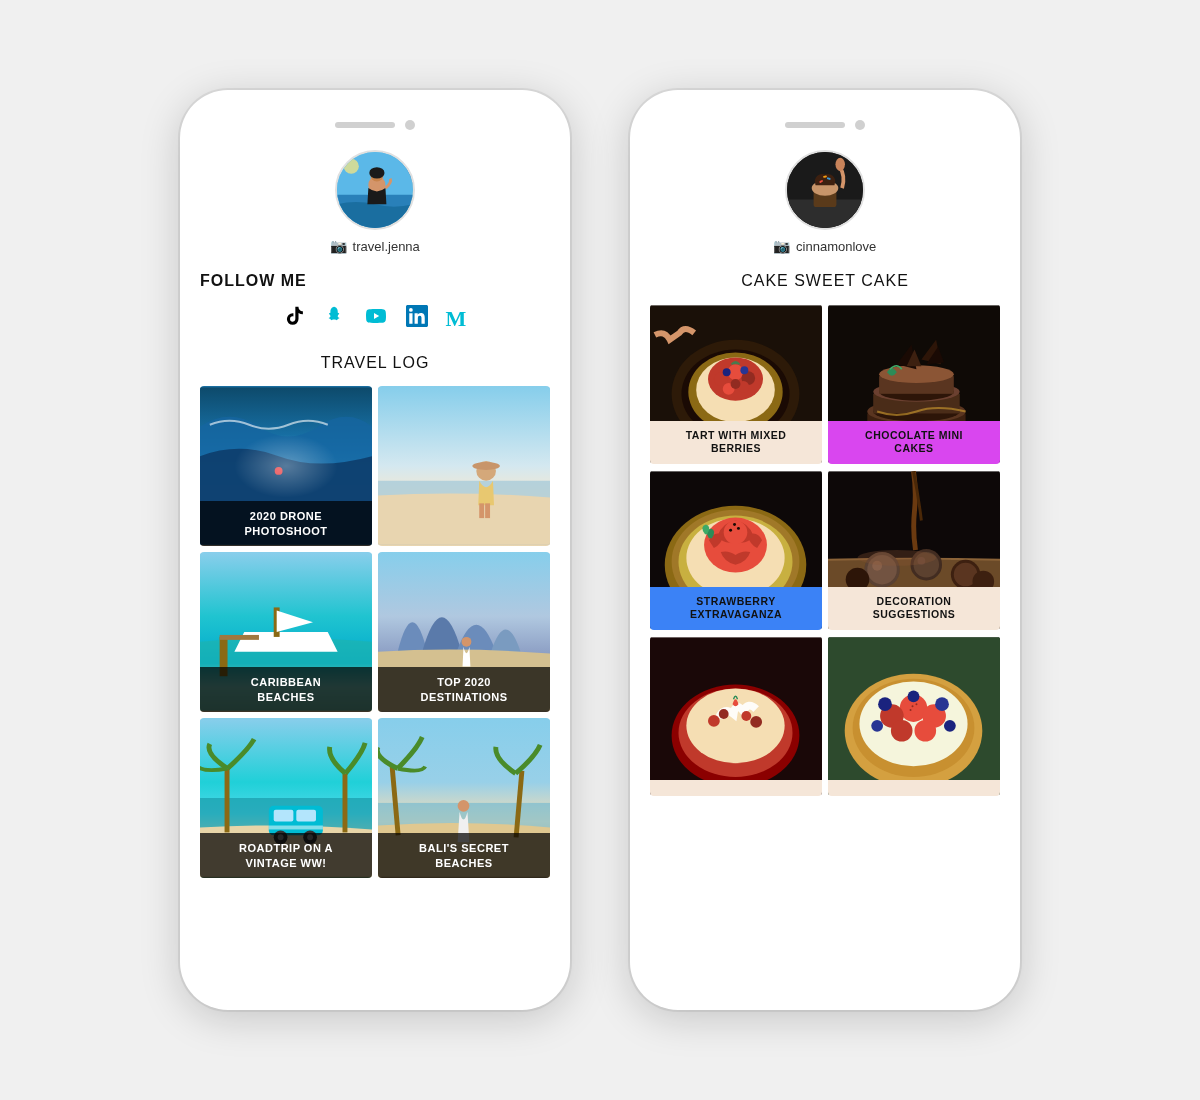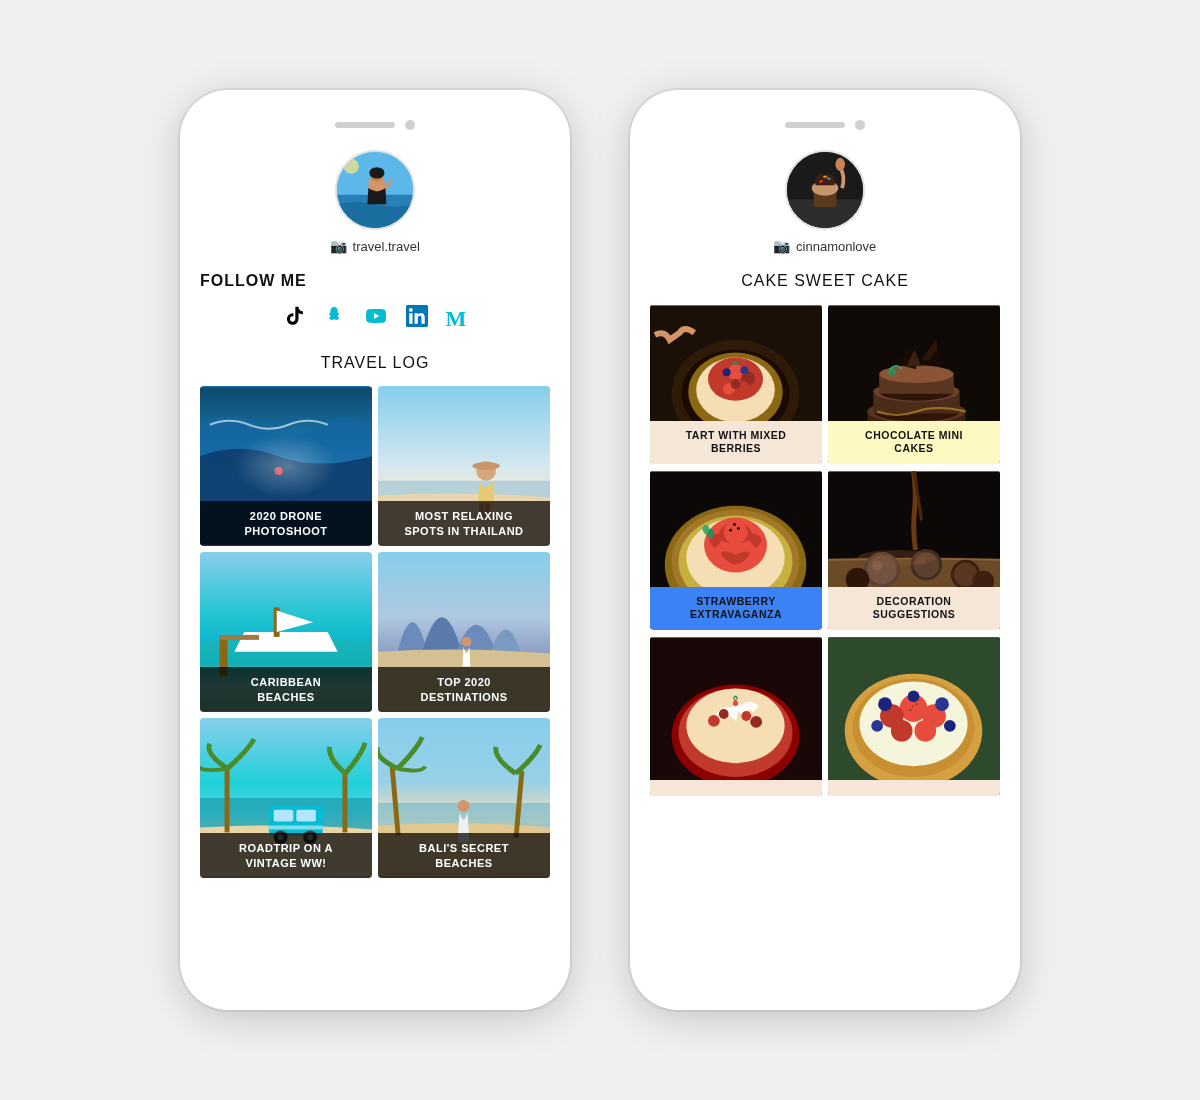--- a/index.html
+++ b/index.html
@@ -256,21 +256,21 @@
 
           <ellipse cx="42" cy="22" rx="8" ry="6" fill="#1a1a1a"></ellipse>
 
           <path d="M33 38 Q42 45 51 38 L52 55 L32 55 Z" fill="#1a1a1a"></path>
 
           <path d="M51 38 Q58 32 56 28" stroke="#d4956a" stroke-width="3" fill="none"></path>
         </svg>
       </div>
       <div class="username">
         <span class="ig-icon">📷</span>
-        <span>travel.travel</span>
+        <span>travel.jenna</span>
       </div>
     </div>
 
     <div class="follow-section">
       <div class="follow-title">FOLLOW ME</div>
       <div class="social-icons">
         <span class="social-icon icon-tiktok">
           <svg width="22" height="22" viewBox="0 0 24 24" fill="#000">
               <path d="M19.59 6.69a4.83 4.83 0 01-3.77-4.25V2h-3.45v13.67a2.89 2.89 0 01-2.88 2.5 2.89 2.89 0 01-2.89-2.89 2.89 2.89 0 012.89-2.89c.28 0 .54.04.79.1V9.01a6.33 6.33 0 00-.79-.05 6.34 6.34 0 00-6.34 6.34 6.34 6.34 0 006.34 6.34 6.34 6.34 0 006.33-6.34V8.69a8.18 8.18 0 004.78 1.52V6.76a4.85 4.85 0 01-1.01-.07z"></path>
             </svg>
@@ -341,21 +341,20 @@
             <circle cx="110" cy="85" r="10" fill="#d4a87a"></circle>
 
             <ellipse cx="110" cy="80" rx="14" ry="4" fill="#c8956a"></ellipse>
 
             <path d="M103 95 Q110 108 117 95 L118 120 L102 120 Z" fill="#e8c870"></path>
 
             <rect x="103" y="118" width="5" height="15" fill="#d4956a"></rect>
             <rect x="109" y="118" width="5" height="15" fill="#d4956a"></rect>
           </svg>
         </div>
-        <div class="photo-caption">MOST RELAXING<br>SPOTS IN THAILAND</div>
       </div>
 
       <div class="photo-card">
         <div class="photo-card-bg bg-caribbean">
           <svg width="100%" height="100%" viewBox="0 0 175 160" xmlns="http://www.w3.org/2000/svg">
             <defs>
               <linearGradient id="caribSky" x1="0" y1="0" x2="0" y2="1">
                 <stop offset="0%" stop-color="#87ceeb"></stop>
                 <stop offset="40%" stop-color="#20c4d0"></stop>
                 <stop offset="70%" stop-color="#00aacc"></stop>
@@ -579,21 +578,21 @@
             <path d="M95 55 L110 35 L115 60 Z" fill="#2d1508"></path>
             <path d="M80 62 L88 45 L95 62 Z" fill="#3d2010"></path>
             <path d="M100 60 L112 42 L118 58 Z" fill="#1a0a04"></path>
 
             <path d="M60 68 Q65 60 70 68 Q65 75 60 68" fill="#2d8b57"></path>
             <path d="M63 65 Q70 58 75 65" stroke="#3daa67" stroke-width="1.5" fill="none"></path>
 
             <path d="M50 108 Q70 115 90 108 Q110 101 140 108" stroke="#d4a030" stroke-width="2" fill="none" opacity="0.6"></path>
           </svg>
         </div>
-        <div class="photo-caption" style="background:#fef9c3; color:#111;">CHOCOLATE MINI<br>CAKES</div>
+        <div class="photo-caption" style="background:#d946ef; color:#111;">CHOCOLATE MINI<br>CAKES</div>
       </div>
 
       <div class="photo-card photo-card-food">
         <div class="photo-card-bg">
           <svg width="100%" height="100%" viewBox="0 0 175 160" xmlns="http://www.w3.org/2000/svg">
             <rect width="175" height="160" fill="#0d0808"></rect>
 
             <ellipse cx="87" cy="95" rx="72" ry="60" fill="#8b6914"></ellipse>
             <ellipse cx="87" cy="92" rx="65" ry="53" fill="#a07828"></ellipse>
 

